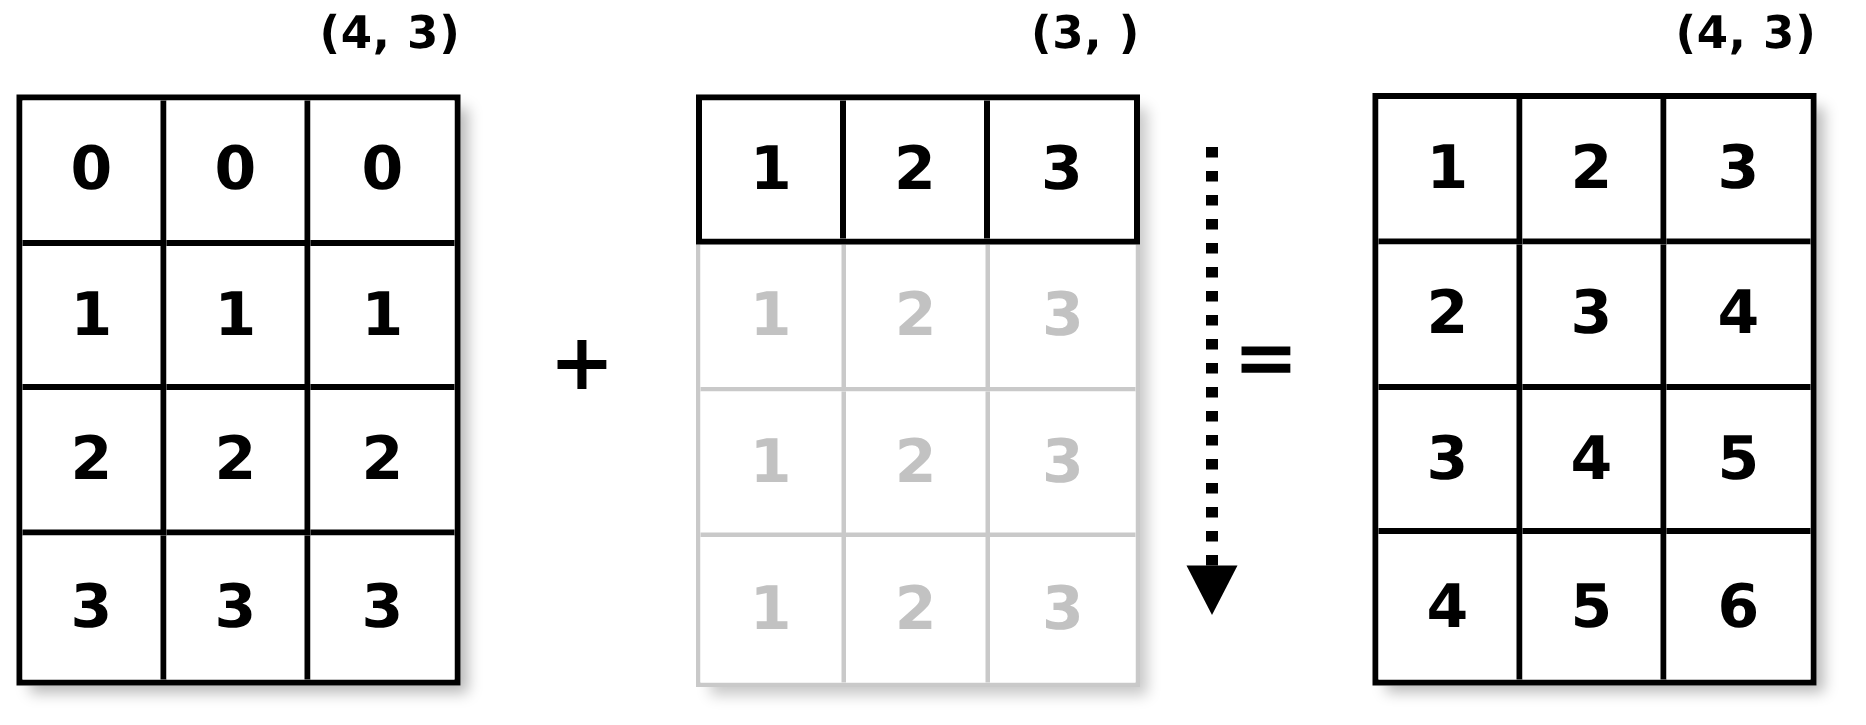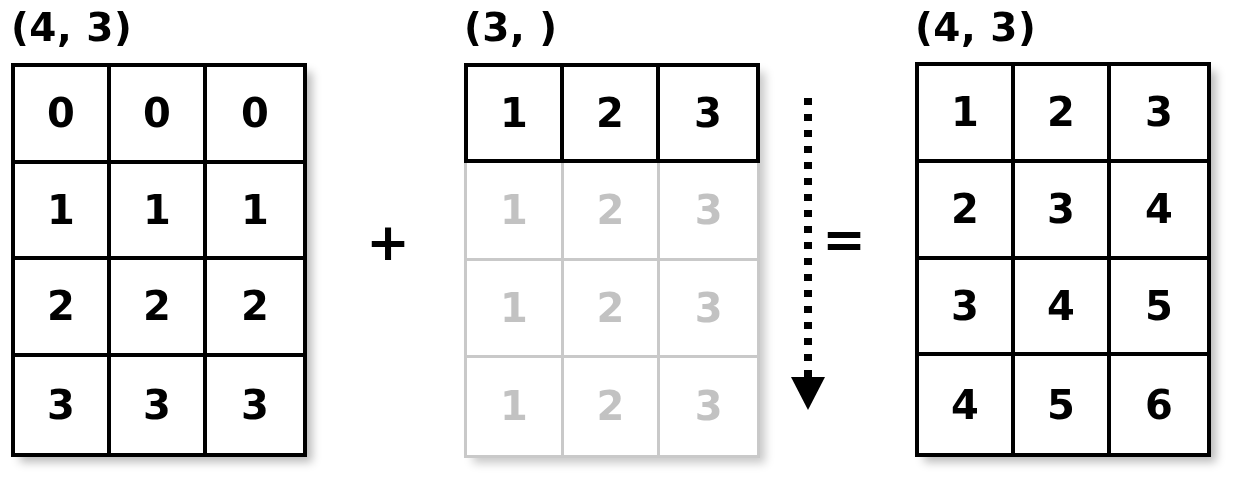--- a/index.html
+++ b/index.html
@@ -12,24 +12,24 @@
     height: 483px;
     position: relative;
     overflow: hidden;
     font-family: "DejaVu Sans", "Liberation Sans", sans-serif;
   }
 
   
   .shape-label {
     position: absolute;
     font-weight: bold;
-    font-size: 39px;
+    font-size: 30px;
     color: #000000;
     letter-spacing: 0.5px;
-    text-align: left;
+    text-align: right;
     white-space: pre;
     line-height: 1;
   }
 
   
   .matrix {
     position: absolute;
     display: grid;
     box-sizing: border-box;
     background: #ffffff;

